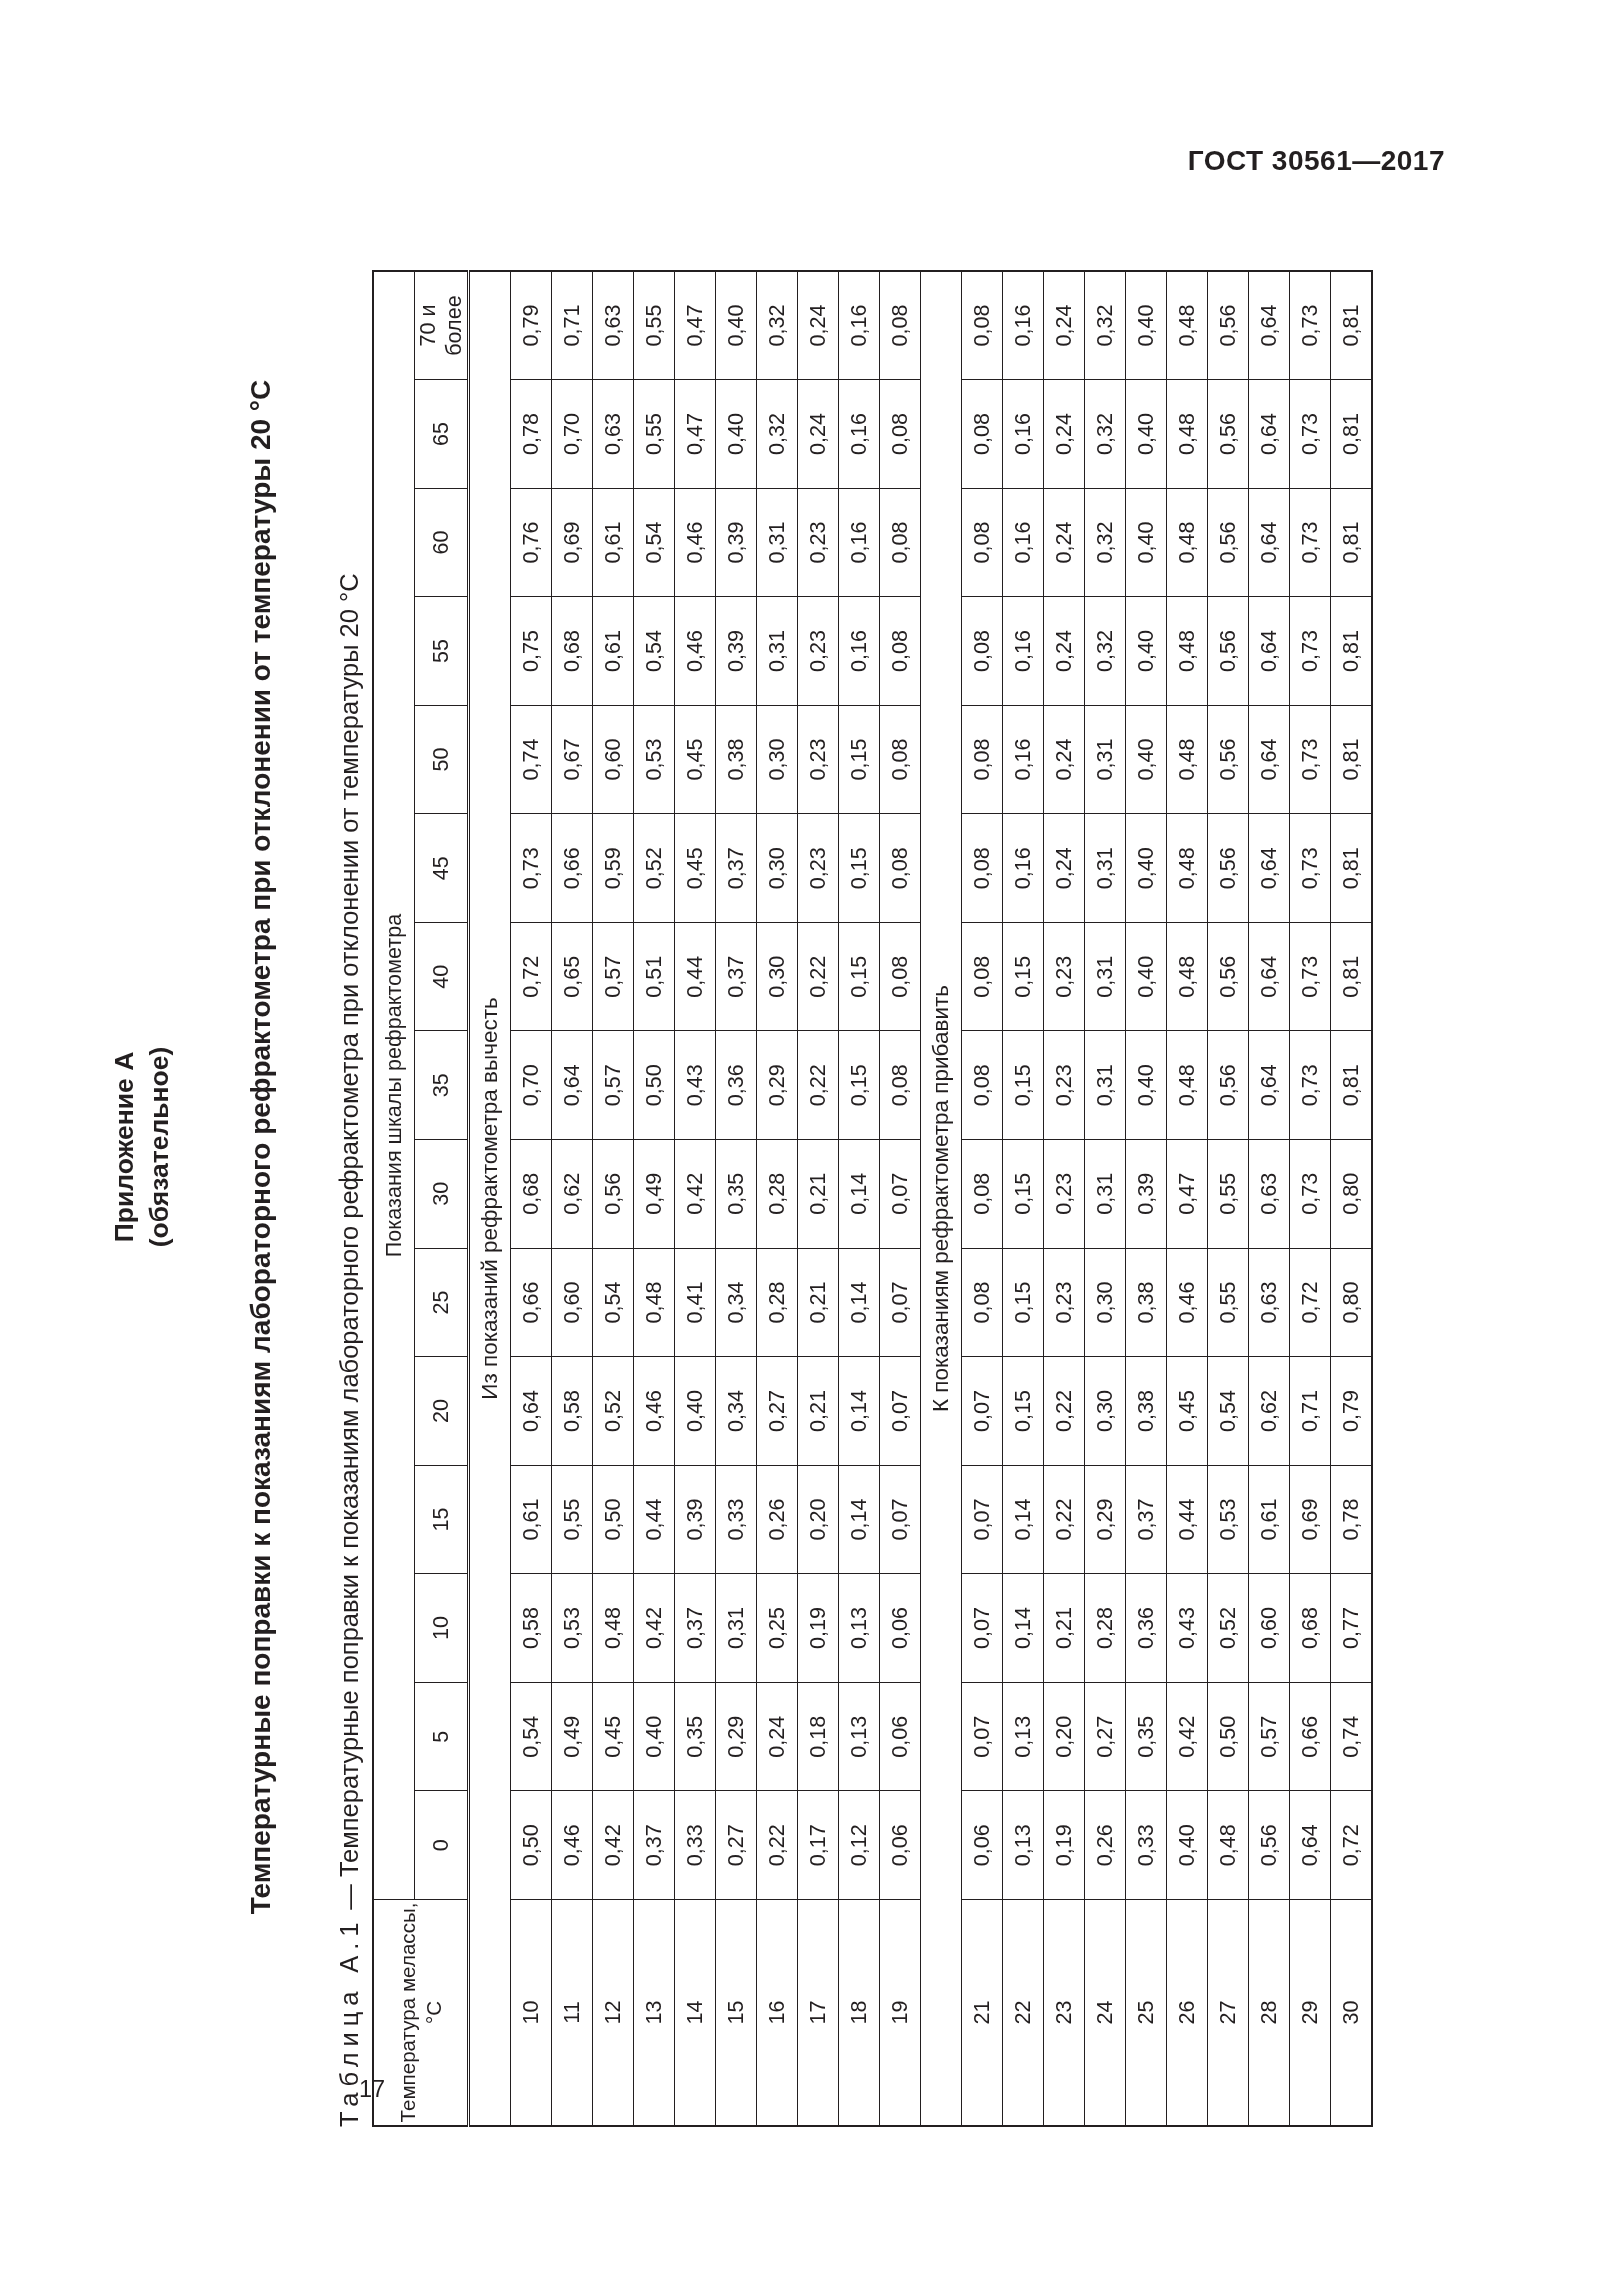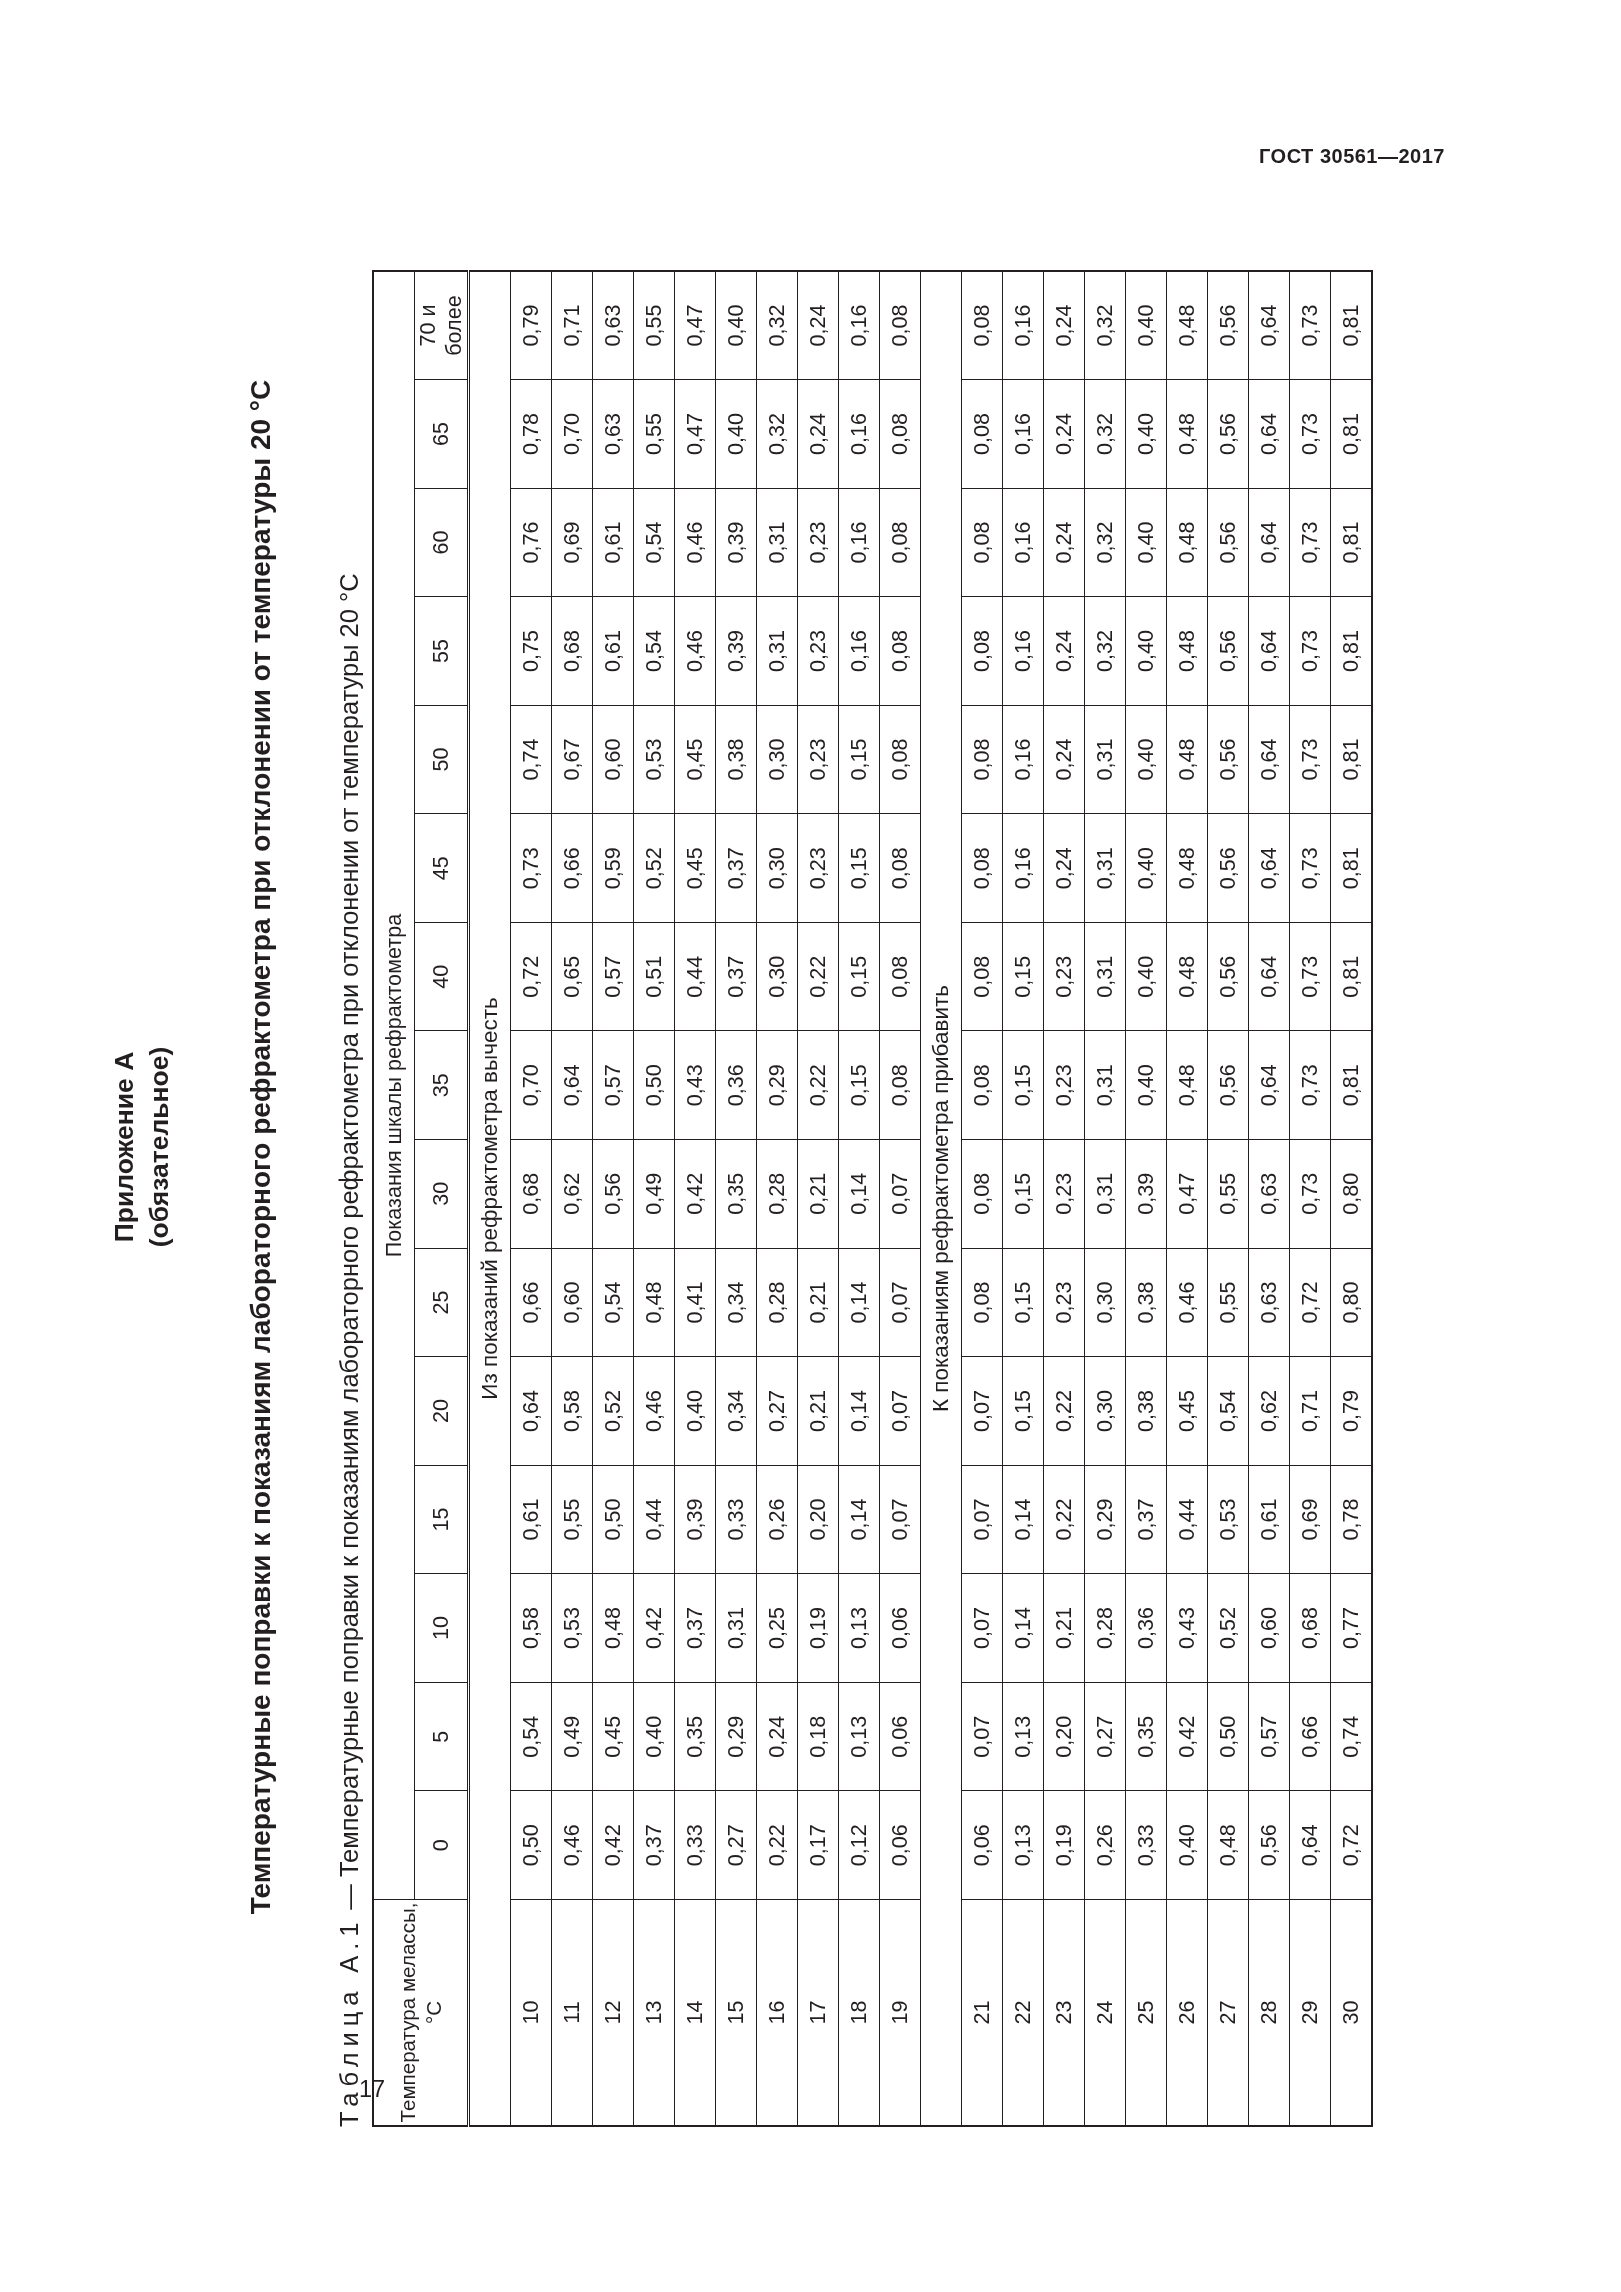--- a/index.html
+++ b/index.html
@@ -2,21 +2,21 @@
 <html><head>
 <meta charset="utf-8">
 <style>
   html, body { margin: 0; padding: 0; background: #ffffff; }
   body {
     width: 1621px; height: 2293px; position: relative; overflow: hidden;
     font-family: "Liberation Sans", sans-serif; color: #231f20;
   }
   .doc-code {
     position: absolute; top: 145px; right: 176px;
-    font-size: 20px; font-weight: bold; letter-spacing: 0.5px;
+    font-size: 28px; font-weight: bold; letter-spacing: 0.5px;
   }
   .page-num {
     position: absolute; top: 2076px; left: 359px;
     font-size: 23.5px;
   }
   
   .rotated {
     position: absolute;
     width: 1960px; height: 1176px;
     left: 78px; top: 2127px;

